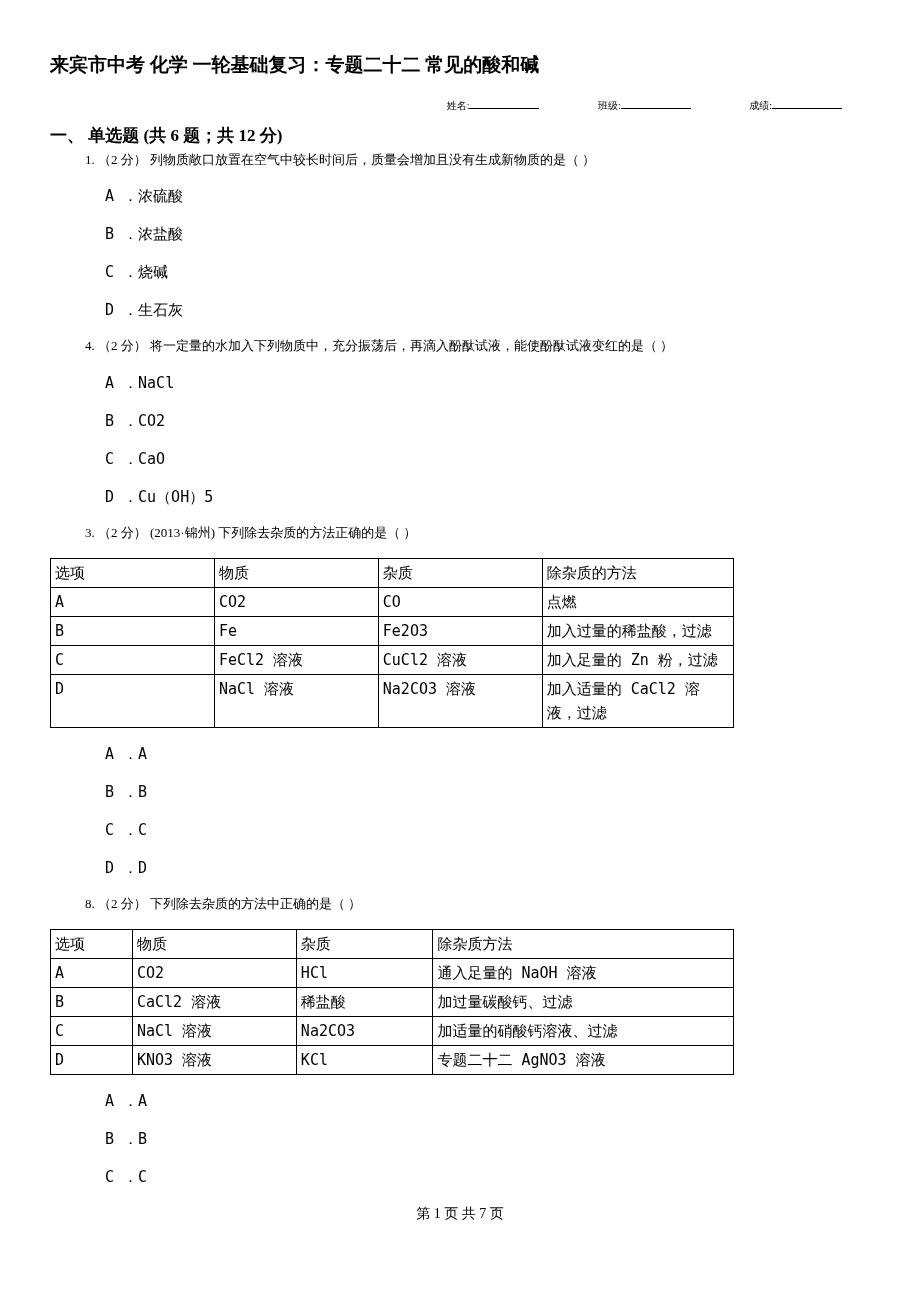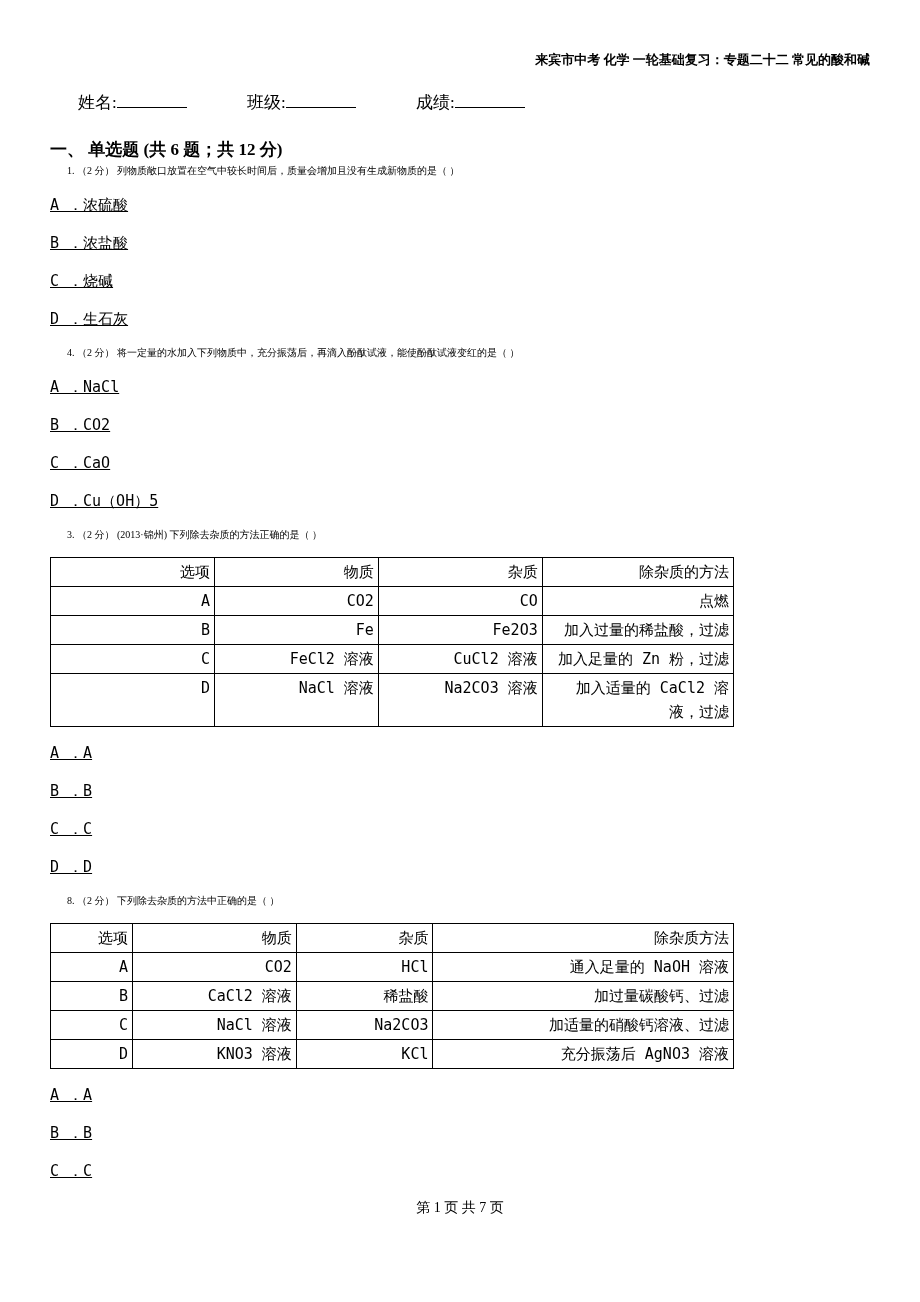--- a/index.html
+++ b/index.html
@@ -10,72 +10,72 @@
     body {
       font-family: "SimSun", "宋体", serif;
       background: #fff;
       width: 920px;
       padding: 50px 50px 30px 50px;
       color: #000;
       font-size: 15px;
       line-height: 1.6;
     }
     .title {
-      text-align: right;
-      font-size: 13px;
+      text-align: left;
+      font-size: 19px;
       font-weight: bold;
       margin-bottom: 18px;
     }
     .meta-row {
-      text-align: left;
-      margin-bottom: 20px;
-      font-size: 17px;
+      text-align: right;
+      margin-bottom: 8px;
+      font-size: 10px;
     }
     .meta-row .field {
       display: inline-block;
       margin: 0 28px;
     }
     .underline {
       display: inline-block;
       border-bottom: 1px solid #000;
       min-width: 70px;
       height: 1em;
       vertical-align: baseline;
     }
     .section-header {
       font-weight: bold;
       font-size: 17px;
     }
     .question {
-      margin-left: 17px;
+      margin-left: 35px;
       margin-bottom: 14px;
-      font-size: 10px;
+      font-size: 13px;
     }
     .option {
+      margin-left: 55px;
       margin-bottom: 14px;
       font-family: "SimSun", "宋体", monospace;
-      text-decoration: underline;
     }
     table {
       border-collapse: collapse;
       width: 100%;
       margin-bottom: 14px;
       font-size: 15px;
     }
     table.t1 {
       max-width: 684px;
     }
     table.t2 {
       max-width: 684px;
     }
     td {
       border: 1px solid #000;
       padding: 2px 4px;
       vertical-align: top;
-      text-align: right;
+      text-align: left;
       font-family: "SimSun", "宋体", monospace;
     }
     .footer {
       text-align: center;
       font-size: 14px;
     }
   </style>
 </head>
 <body>
 
@@ -171,21 +171,21 @@
   <tr>
     <td>C</td>
     <td>NaCl 溶液</td>
     <td>Na2CO3</td>
     <td>加适量的硝酸钙溶液、过滤</td>
   </tr>
   <tr>
     <td>D</td>
     <td>KNO3 溶液</td>
     <td>KCl</td>
-    <td>充分振荡后 AgNO3 溶液</td>
+    <td>专题二十二 AgNO3 溶液</td>
   </tr>
 </tbody>
   </table>
 <div class="option">A ．A</div>
 <div class="option">B ．B</div>
 <div class="option">C ．C</div>
 
 <div class="footer">第 1 页 共 7 页</div>
 
 </body></html>

